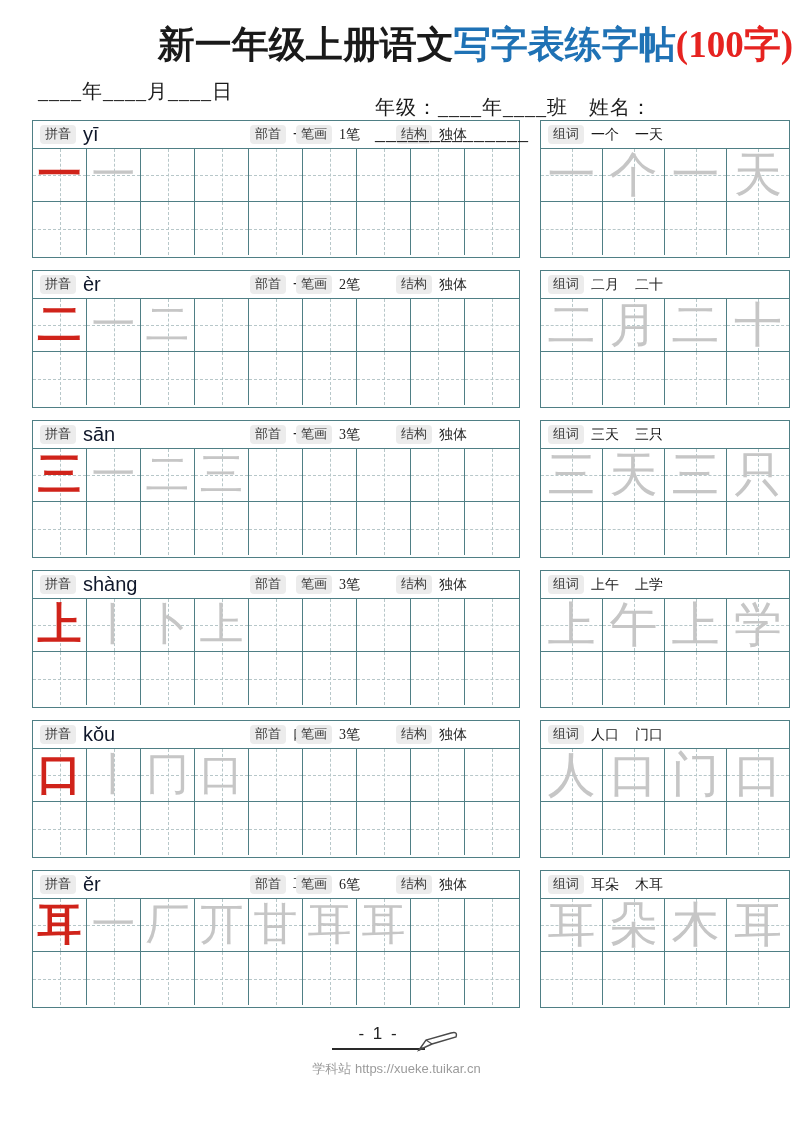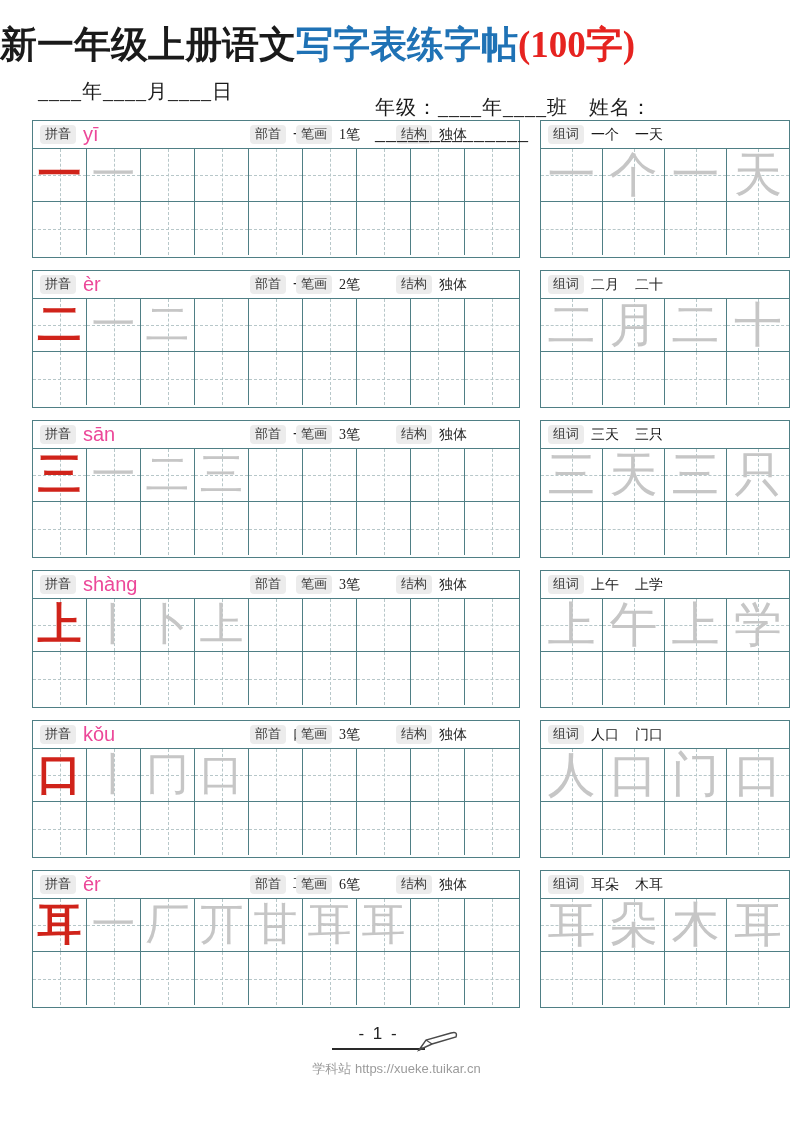--- a/index.html
+++ b/index.html
@@ -7,21 +7,21 @@
     --title-blue:#1f72b5; --title-red:#e62320; --badge-bg:#ececec; --footer-gray:#9b9b9b;
   }
   *{box-sizing:border-box; margin:0; padding:0;}
   html,body{background:#ffffff;}
   body{
     width:793px; height:1122px; position:relative; overflow:hidden;
     font-family:"Liberation Serif", serif; color:#1a1a1a;
   }
   
   .title{
-    text-align:left; margin-top:20px; font-size:37px; font-weight:bold;
+    text-align:right; margin-top:20px; font-size:37px; font-weight:bold;
     letter-spacing:0px; white-space:nowrap;
   }
   .t-blue{color:var(--title-blue);}
   .t-red{color:var(--title-red);}
   .subline{position:relative; height:26px; margin-top:8px; font-size:20px;}
   .subline .date{position:absolute; left:38px; top:0; letter-spacing:1px;}
   .subline .cls{position:absolute; left:375px; top:16px; letter-spacing:1px;}
   
   #sections{padding:16px 0 0 32px;}
   .section{display:flex; gap:20px; margin-bottom:12px; height:138px;}
@@ -33,21 +33,21 @@
     border-bottom:1px solid var(--grid); font-size:14px; white-space:nowrap;
   }
   .badge{
     display:inline-block; background:var(--badge-bg); border-radius:4px;
     padding:1px 5px 2px; font-size:13px; color:#3a3a3a; margin-right:7px; line-height:1.2;
   }
   .grp{display:inline-flex; align-items:center;}
   .g1{width:170px;}
   .g2{width:86px;padding-left:40px;}
   .g3{width:100px;}
-  .pinyin{font-family:"Liberation Sans", sans-serif; font-size:20px; color:#ec4899;}
+  .pinyin{font-family:"Liberation Sans", sans-serif; font-size:20px; color:#0f172a;}
   .val{font-size:14px; color:#222;}
   .word{margin-right:16px;}
   
   .grid{display:grid; grid-auto-rows:53px;}
   .main-grid{grid-template-columns:repeat(9,1fr);}
   .word-grid{grid-template-columns:repeat(4,1fr);}
   .cell{position:relative; border-right:1px solid var(--grid); border-bottom:1px solid var(--grid);}
   .main-grid .cell:nth-child(9n){border-right:none;}
   .word-grid .cell:nth-child(4n){border-right:none;}
   .cell.r2{border-bottom:none;}

